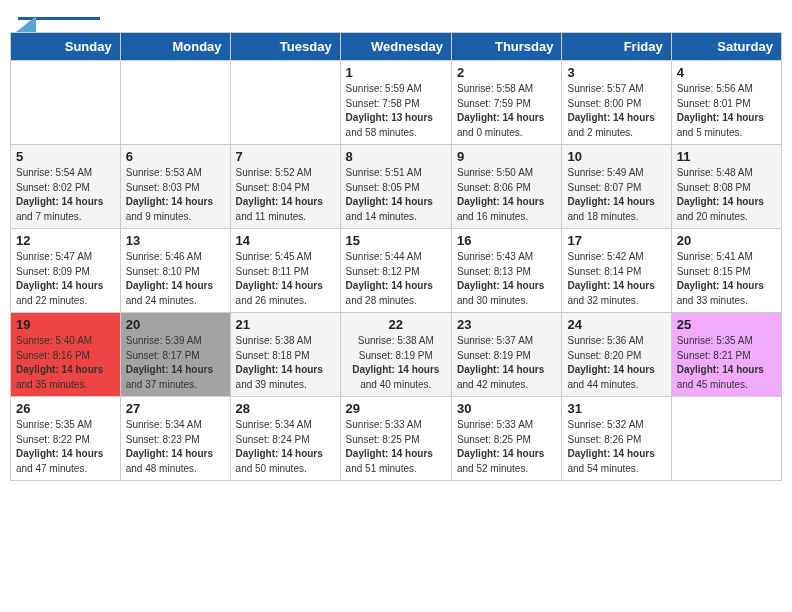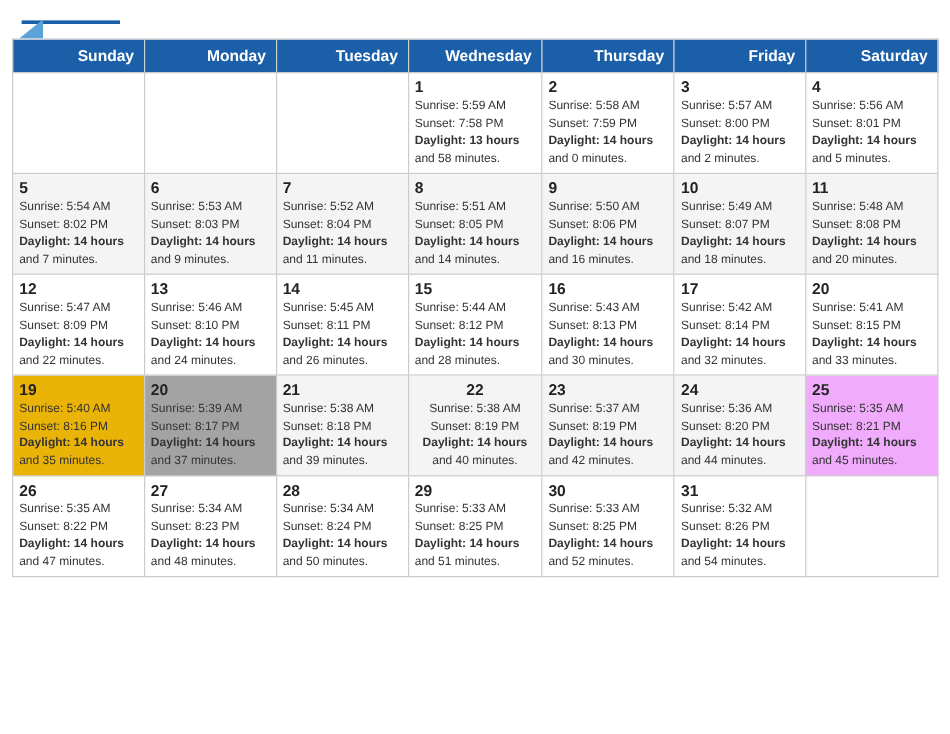--- a/index.html
+++ b/index.html
@@ -184,21 +184,21 @@
         <td>
           <div class="day-number">17</div>
           <div class="day-info">Sunrise: 5:42 AM<br>Sunset: 8:14 PM<br><b>Daylight: 14 hours</b><br>and 32 minutes.</div>
         </td>
         <td>
           <div class="day-number">20</div>
           <div class="day-info">Sunrise: 5:41 AM<br>Sunset: 8:15 PM<br><b>Daylight: 14 hours</b><br>and 33 minutes.</div>
         </td>
       </tr>
       <tr>
-        <td style="background: #eab308;">
+        <td style="background: #ef4444;">
           <div class="day-number">19</div>
           <div class="day-info">Sunrise: 5:40 AM<br>Sunset: 8:16 PM<br><b>Daylight: 14 hours</b><br>and 35 minutes.</div>
         </td>
         <td style="background: #a3a3a3;">
           <div class="day-number">20</div>
           <div class="day-info">Sunrise: 5:39 AM<br>Sunset: 8:17 PM<br><b>Daylight: 14 hours</b><br>and 37 minutes.</div>
         </td>
         <td style="background: rgb(244, 244, 244);">
           <div class="day-number">21</div>
           <div class="day-info">Sunrise: 5:38 AM<br>Sunset: 8:18 PM<br><b>Daylight: 14 hours</b><br>and 39 minutes.</div>

